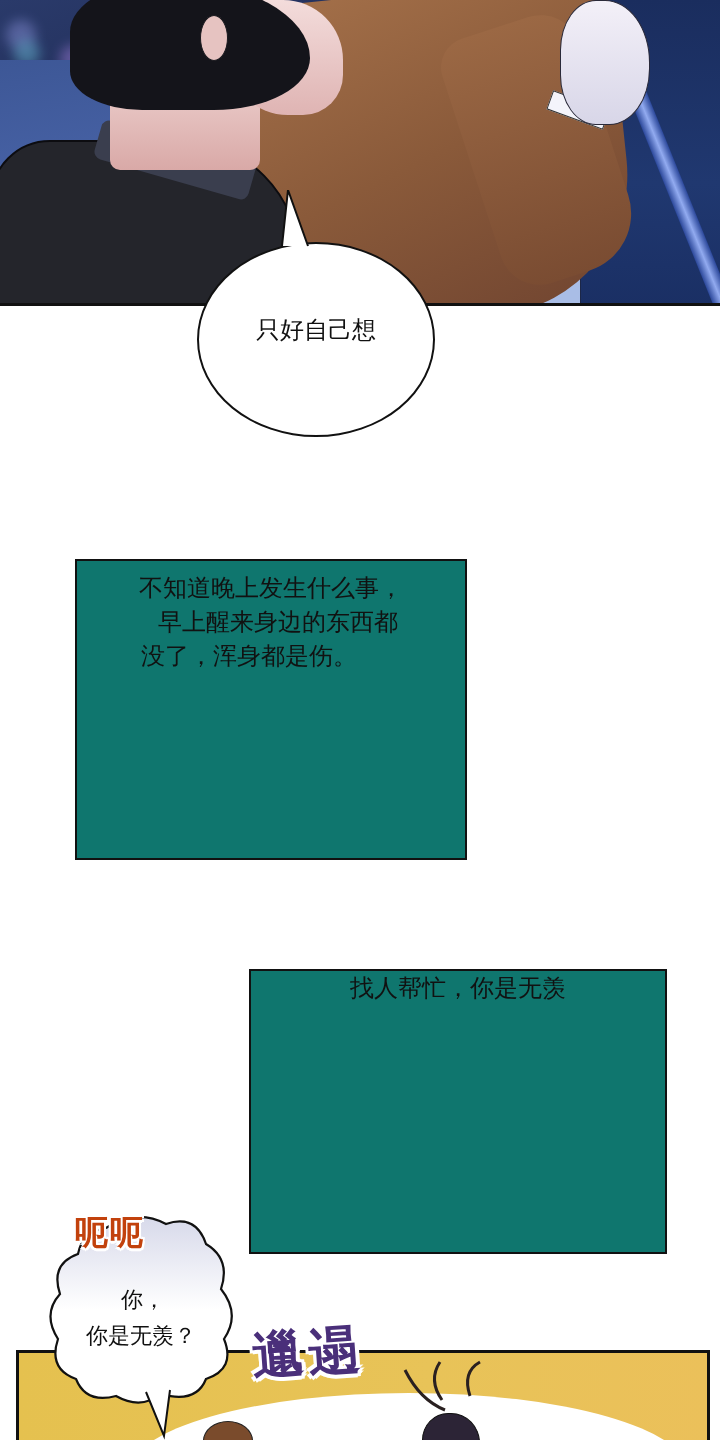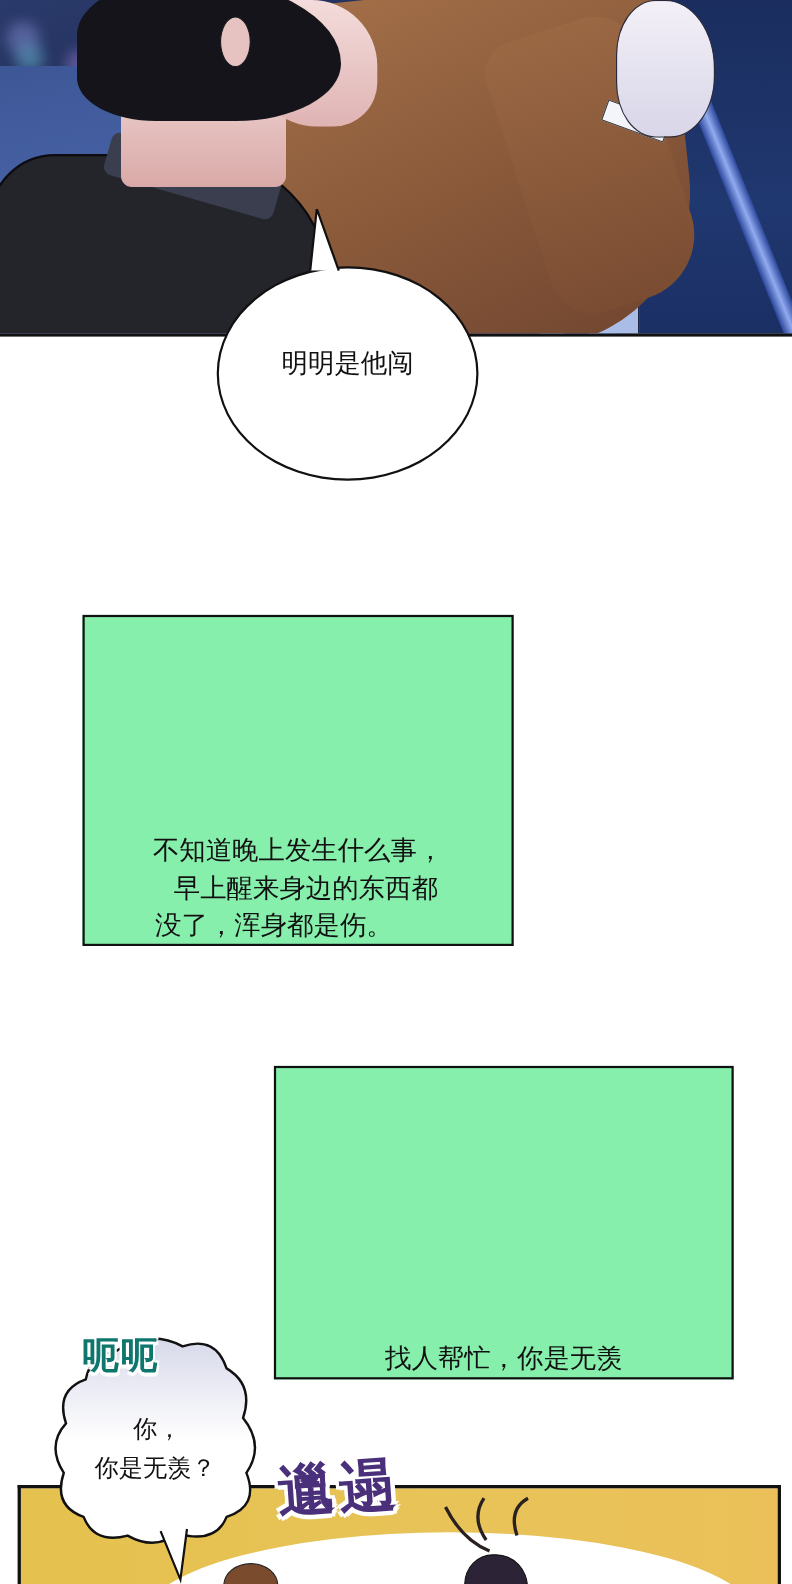--- a/index.html
+++ b/index.html
@@ -84,22 +84,22 @@
     }
     .bubble-text {
       position: absolute; left: 197px; top: 312px; width: 238px;
       text-align: center; font-size: 24px; line-height: 36px; z-index: 6;
     }
     .bubble-text .ln { display: block; }
     .bubble-text .ln2 { padding-right: 52px; }
 
     
     .caption {
-      position: absolute; background: #86efac; border: 2.5px solid #111;
-      display: flex; align-items: flex-end; justify-content: center;
+      position: absolute; background: #0f766e; border: 2.5px solid #111;
+      display: flex; align-items: flex-start; justify-content: center;
     }
     .caption .txt { text-align: center; font-size: 24px; line-height: 34px; }
     .caption .txt span { display: block; white-space: nowrap; }
     .cap1 { left: 75px; top: 559px; width: 392px; height: 301px; }
     .cap2 { left: 249px; top: 969px; width: 418px; height: 285px; }
 
     
     .panel-bottom {
       position: absolute; left: 16px; top: 1350px; width: 694px; height: 100px;
       background: linear-gradient(90deg, #e5c14f 0%, #e8c358 60%, #ebc05a 100%);
@@ -123,21 +123,21 @@
       position: absolute; z-index: 8; left: 46px; top: 1214px; width: 190px; height: 180px;
     }
     .cloud svg { position: absolute; left: 0; top: 0; }
     .cloud-text {
       position: absolute; left: 46px; top: 1282px; width: 190px; z-index: 9;
       text-align: center; font-size: 22px; line-height: 36px;
     }
     .cloud-text span { display: block; }
     .sfx-ee {
       position: absolute; left: 74px; top: 1210px; z-index: 10;
-      font-size: 34px; font-weight: bold; color: #0f766e;
+      font-size: 34px; font-weight: bold; color: #c2410c;
       letter-spacing: 1px;
       text-shadow: 2px 2px 0 #fff, -2px -2px 0 #fff, 2px -2px 0 #fff, -2px 2px 0 #fff, 0 3px 0 #fff;
     }
     .sfx-lata {
       position: absolute; left: 252px; top: 1318px; z-index: 10;
       font-size: 52px; font-weight: bold; color: #4a2f7a; letter-spacing: 4px;
       transform: rotate(-4deg);
       text-shadow: 3px 3px 0 #fff, -3px -3px 0 #fff, 3px -3px 0 #fff, -3px 3px 0 #fff, 0 4px 0 #fff, 4px 0 0 #fff;
     }
   </style>
@@ -165,21 +165,21 @@
   <div class="man-black-hair"></div>
   <div class="man-black-ear"></div>
 </div>
 
 <div class="bubble-oval"></div>
 <svg style="position:absolute;left:270px;top:190px;z-index:5;" width="40" height="60">
   <polygon points="18,0 12,56 38,56" fill="#fff"></polygon>
   <polyline points="12,56 18,0 38,56" fill="none" stroke="#111" stroke-width="2"></polyline>
 </svg>
 <div class="bubble-text">
-  <span class="ln">明明是他闯</span>
+  <span class="ln">只好自己想</span>
 </div>
 
 <div class="caption cap1">
   <div class="txt" style="margin-top:10px;">
     <span>不知道晚上发生什么事，</span>
     <span style="padding-left:14px;">早上醒来身边的东西都</span>
     <span style="padding-right:44px;">没了，浑身都是伤。</span>
   </div>
 </div>
 

